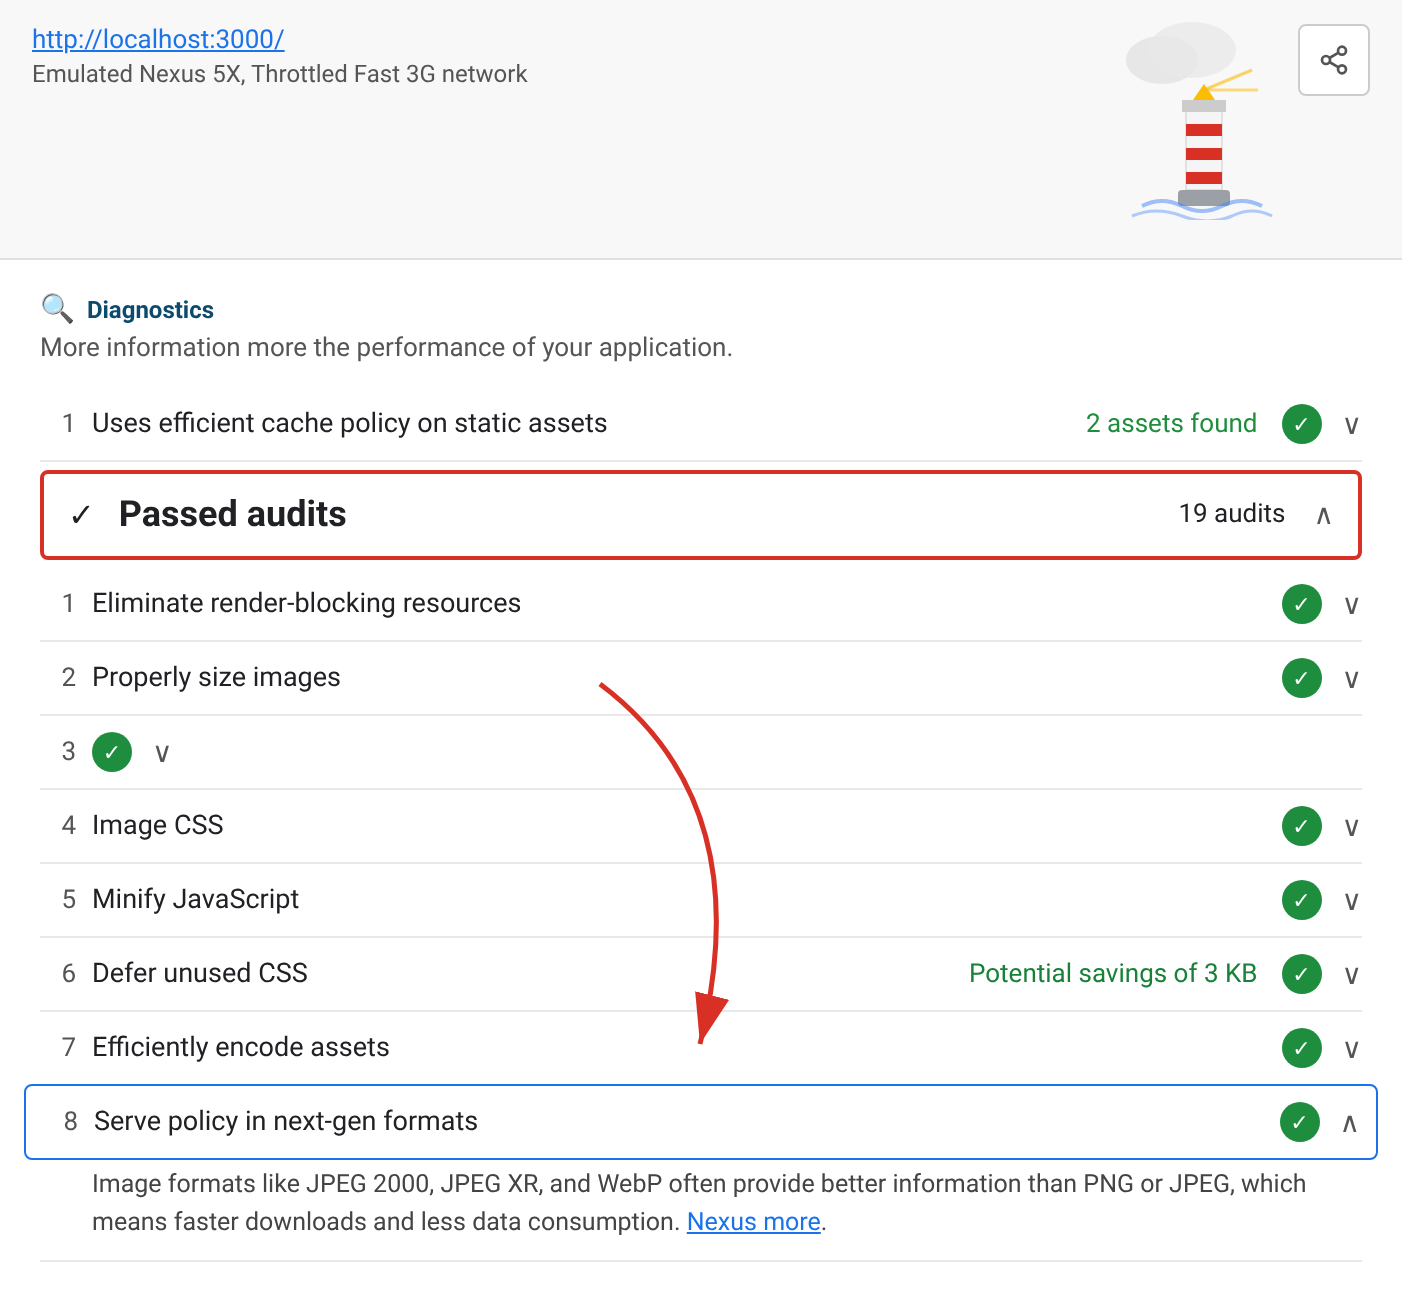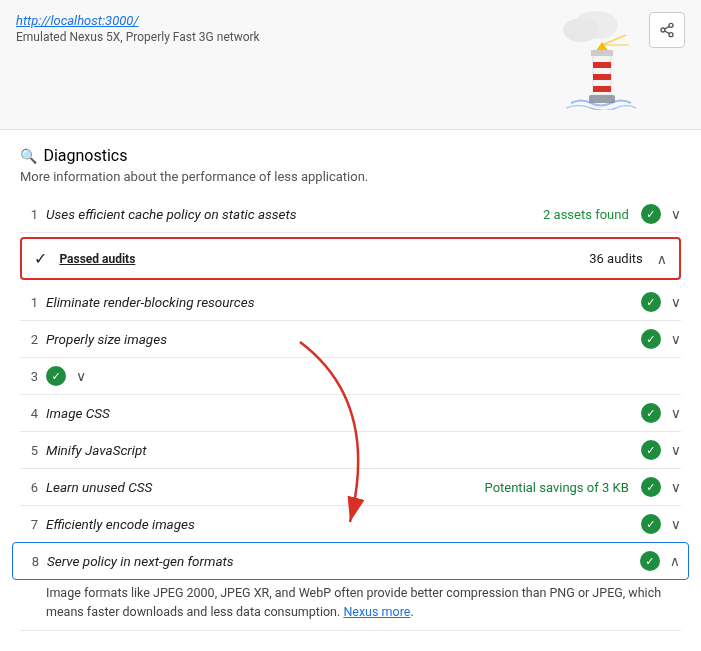--- a/index.html
+++ b/index.html
@@ -19,21 +19,20 @@
       padding: 12px 16px 0 16px;
       border-bottom: 1px solid #e0e0e0;
       position: relative;
       min-height: 130px;
     }
     .header-url {
       color: #1a73e8;
       font-size: 13px;
       text-decoration: underline;
       cursor: pointer;
-      font-style: italic;
     }
     .header-device {
       color: #555;
       font-size: 12px;
       margin-top: 2px;
     }
     .share-btn {
       position: absolute;
       top: 12px;
       right: 16px;
@@ -68,23 +67,23 @@
     }
 
     
     .section-header {
       display: flex;
       align-items: center;
       gap: 6px;
       margin-bottom: 4px;
     }
     .section-title {
-      font-size: 16px;
-      font-weight: 400;
-      color: #000000;
+      font-size: 12px;
+      font-weight: 700;
+      color: #0c4a6e;
     }
     .section-desc {
       font-size: 13px;
       color: #555;
       margin-bottom: 12px;
     }
 
     
     .audit-row {
       display: flex;
@@ -99,21 +98,20 @@
     .audit-num {
       color: #555;
       font-size: 13px;
       min-width: 18px;
       text-align: right;
     }
     .audit-label {
       flex: 1;
       font-size: 13.5px;
       color: #202124;
-      font-style: italic;
     }
     .audit-meta {
       font-size: 13px;
       color: #1e8e3e;
       margin-right: 4px;
     }
     .audit-meta.savings {
       color: #188038;
     }
     .green-check {
@@ -146,23 +144,22 @@
       background: #fff;
       gap: 8px;
     }
     .passed-check-icon {
       color: #202124;
       font-size: 16px;
       margin-right: 4px;
     }
     .passed-label {
       font-weight: 700;
-      font-size: 12px;
+      font-size: 18px;
       flex: 1;
-      text-decoration: underline;
     }
     .passed-count {
       font-size: 13px;
       color: #202124;
     }
 
     
     .audit-row.highlighted {
       border: 1px solid #1a73e8;
       border-radius: 4px;
@@ -190,21 +187,21 @@
       color: #555;
     }
   </style>
 </head>
 <body>
 
 <div style="position:relative;">
 
   <div class="header">
     <a class="header-url">http://localhost:3000/</a>
-    <div class="header-device">Emulated Nexus 5X, Properly Fast 3G network</div>
+    <div class="header-device">Emulated Nexus 5X, Throttled Fast 3G network</div>
 
     
     <div class="lighthouse-logo">
       <svg class="lighthouse-svg" viewBox="0 0 80 110" xmlns="http://www.w3.org/2000/svg">
 
         <ellipse cx="20" cy="30" rx="18" ry="12" fill="#e0e0e0" opacity="0.7"></ellipse>
         <ellipse cx="35" cy="25" rx="22" ry="14" fill="#e8e8e8" opacity="0.8"></ellipse>
 
         <rect x="32" y="55" width="18" height="40" fill="#f5f5f5" stroke="#ccc" stroke-width="0.5"></rect>
 
@@ -235,34 +232,34 @@
       </svg>
     </button>
   </div>
 
   <div class="content" style="position:relative;">
 
     <div class="section-header">
       <span class="mag-icon">🔍</span>
       <span class="section-title">Diagnostics</span>
     </div>
-    <div class="section-desc">More information about the performance of less application.</div>
+    <div class="section-desc">More information more the performance of your application.</div>
 
     <div class="audit-row">
       <span class="audit-num">1</span>
       <span class="audit-label">Uses efficient cache policy on static assets</span>
       <span class="audit-meta">2 assets found</span>
       <span class="green-check">✓</span>
       <span class="chevron">∨</span>
     </div>
 
     <div class="passed-audits-row">
       <span class="passed-check-icon">✓</span>
       <span class="passed-label">Passed audits</span>
-      <span class="passed-count">36 audits</span>
+      <span class="passed-count">19 audits</span>
       <span class="chevron" style="margin-left:6px;">∧</span>
     </div>
 
     <div id="audit-list">
 
     <div class="audit-row">
           <span class="audit-num">1</span>
           <span class="audit-label">Eliminate render-blocking resources</span>
           <span class="green-check">✓</span>
           <span class="chevron">∨</span>
@@ -285,42 +282,42 @@
           <span class="chevron">∨</span>
         </div>
         <div class="audit-row">
           <span class="audit-num">5</span>
           <span class="audit-label">Minify JavaScript</span>
           <span class="green-check">✓</span>
           <span class="chevron">∨</span>
         </div>
         <div class="audit-row">
           <span class="audit-num">6</span>
-          <span class="audit-label">Learn unused CSS</span>
+          <span class="audit-label">Defer unused CSS</span>
           <span class="audit-meta savings">Potential savings of 3 KB</span>
           <span class="green-check">✓</span>
           <span class="chevron">∨</span>
         </div>
         <div class="audit-row">
           <span class="audit-num">7</span>
-          <span class="audit-label">Efficiently encode images</span>
+          <span class="audit-label">Efficiently encode assets</span>
           <span class="green-check">✓</span>
           <span class="chevron">∨</span>
         </div>
       </div>
 
     <div style="position:relative;">
       <div class="audit-row highlighted">
         <span class="audit-num">8</span>
         <span class="audit-label">Serve policy in next-gen formats</span>
         <span class="green-check">✓</span>
         <span class="chevron">∧</span>
       </div>
       <div class="audit-description">
-        <span>Image formats like JPEG 2000, JPEG XR, and WebP often provide better compression than PNG or JPEG, which means faster downloads and less data consumption.</span>
+        <span>Image formats like JPEG 2000, JPEG XR, and WebP often provide better information than PNG or JPEG, which means faster downloads and less data consumption.</span>
         <a href="#">Nexus more</a>.
       </div>
 
       <svg style="position:absolute; top:-220px; left:200px; width:250px; height:250px; pointer-events:none;" viewBox="0 0 250 250" xmlns="http://www.w3.org/2000/svg">
         <defs>
           <marker id="arrowhead" markerWidth="10" markerHeight="7" refX="10" refY="3.5" orient="auto">
             <polygon points="0 0, 10 3.5, 0 7" fill="#d93025"></polygon>
           </marker>
         </defs>
         <path d="M 80 20 Q 160 80 130 200" stroke="#d93025" stroke-width="2.5" fill="none" marker-end="url(#arrowhead)"></path>

